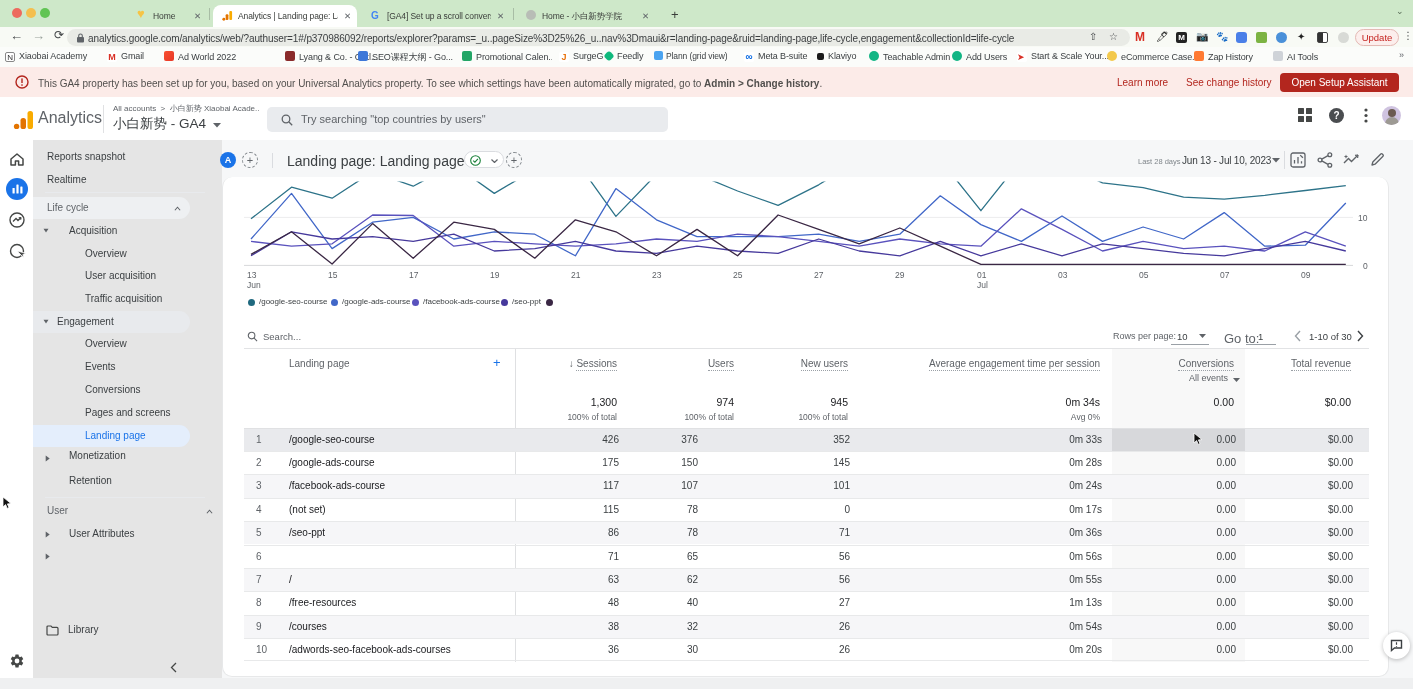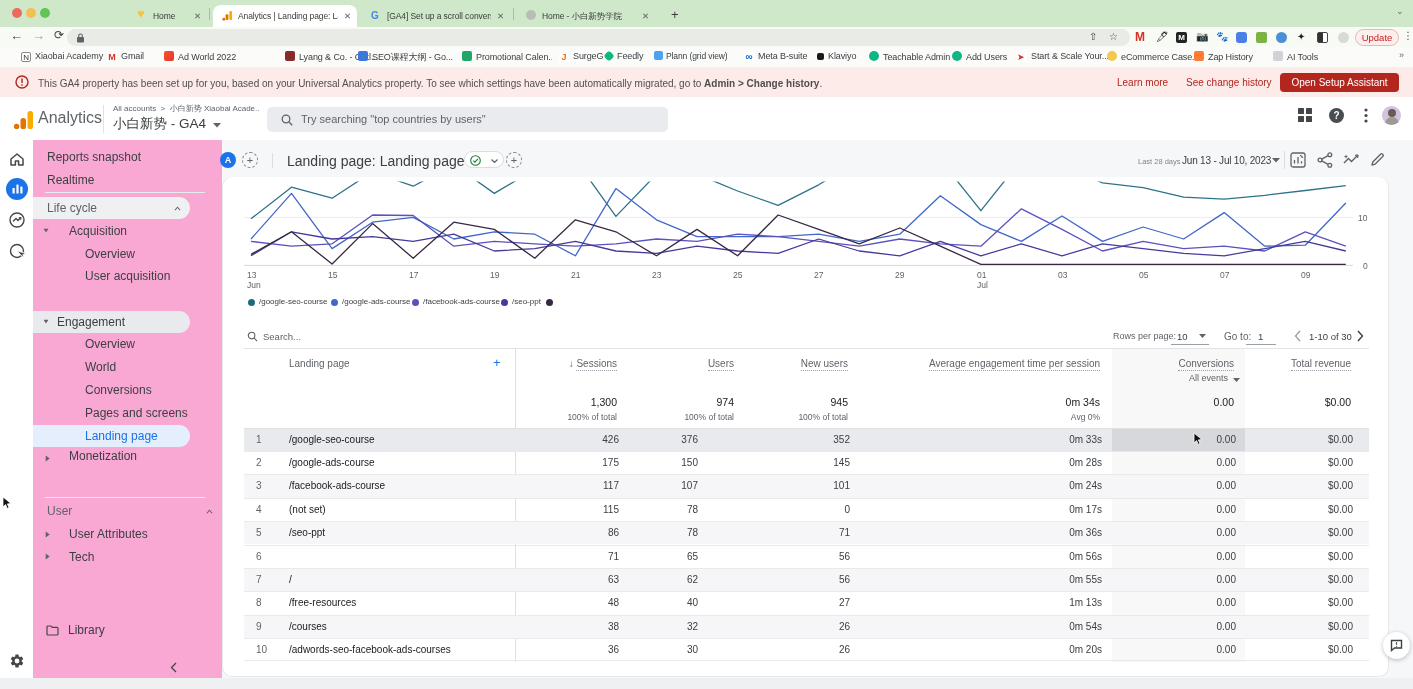--- a/index.html
+++ b/index.html
@@ -26,21 +26,21 @@
 #banner { position:absolute; left:0; top:67px; width:1413px; height:30px; background:#fcebe8; font-size:10px; color:#514f4d; }
 #setupbtn { position:absolute; left:1280px; top:73px; width:119px; height:19px; background:#b3261e; color:#fff; border-radius:4px; font-size:10px; text-align:center; line-height:19px; }
 .bannerlink { position:absolute; top:10px; color:#b3261e; font-size:10px; }
 
 
 #gahead { position:absolute; left:0; top:97px; width:1413px; height:43px; background:#fff; }
 #gasearch { position:absolute; left:267px; top:10px; width:401px; height:25px; background:#e9ebee; border-radius:5px; color:#5f6368; font-size:11px; line-height:25px; }
 
 
 #rail { position:absolute; left:0; top:140px; width:33px; height:538px; background:#fff; }
-#nav { position:absolute; left:33px; top:140px; width:189px; height:538px; background:#f9a8d4; font-size:12px; color:#3c4043; }
+#nav { position:absolute; left:33px; top:140px; width:189px; height:538px; background:#e5e5e5; font-size:10px; color:#3c4043; }
 .nitem { position:absolute; left:0; width:189px; height:22px; line-height:22px; }
 .npill { border-radius:0 14px 14px 0; }
 .ncaret { position:absolute; right:9px; top:8px; width:7px; height:7px; }
 
 
 #band { position:absolute; left:222px; top:140px; width:1191px; height:549px; background:#f6f7f8; }
 #card { position:absolute; left:222px; top:177px; width:1167px; height:500px; background:#fff; border:1px solid #e7e8e9; border-top:none; border-radius:10px; overflow:hidden; }
 
 
 .trow { position:absolute; left:21px; width:1125px; height:23.4px; font-size:10px; color:#3c4043; }
@@ -90,40 +90,41 @@
   </div>
   <div id="toolbar">
     <div class="navbtn" style="left:10px;">←</div>
     <div class="navbtn" style="left:32px;color:#9aa29c;">→</div>
     <div class="navbtn" style="left:54px;font-size:12px;">⟳</div>
     <div id="urlpill">
       <svg class="abs" style="left:9px;top:4px;" width="9" height="10" viewBox="0 0 9 10">
           <rect x="1" y="4" width="7" height="5.5" rx="1" fill="#5f6368"></rect>
           <path d="M2.7 4 V2.8 a1.8 1.8 0 0 1 3.6 0 V4" fill="none" stroke="#5f6368" stroke-width="1.1"></path>
         </svg>
+      <span class="abs" style="left:21px;top:4px;font-size:10px;color:#3b3e40;letter-spacing:-0.1px;white-space:nowrap;">analytics.google.com/analytics/web/?authuser=1#/p370986092/reports/explorer?params=_u..pageSize%3D25%26_u..nav%3Dmaui&amp;r=landing-page&amp;ruid=landing-page,life-cycle,engagement&amp;collectionId=life-cycle</span>
       <span class="abs" style="left:1022px;top:2px;font-size:10px;color:#45484a;">⇧</span>
       <span class="abs" style="left:1042px;top:2px;font-size:10px;color:#45484a;">☆</span>
     </div>
     <span class="abs" style="left:1135px;top:3px;font-size:12px;font-weight:bold;color:#d93025;">M</span>
     <span class="abs" style="left:1156px;top:4px;font-size:10px;">🖊</span>
     <span class="abs" style="left:1176px;top:4.5px;width:11px;height:11px;background:#222;border-radius:2px;color:#fff;font-size:8px;text-align:center;line-height:11px;font-weight:bold;">M</span>
     <span class="abs" style="left:1196px;top:4px;font-size:10px;color:#555;">📷</span>
     <span class="abs" style="left:1216px;top:4px;font-size:10px;color:#777;">🐾</span>
     <span class="abs" style="left:1236px;top:4.5px;width:11px;height:11px;background:#4a7fe8;border-radius:3px;"></span>
     <span class="abs" style="left:1256px;top:4.5px;width:11px;height:11px;background:#7cb342;border-radius:2px;"></span>
     <span class="abs" style="left:1276px;top:4.5px;width:11px;height:11px;background:#4a90d9;border-radius:50%;"></span>
     <span class="abs" style="left:1297px;top:4px;font-size:10px;color:#222;">✦</span>
     <span class="abs" style="left:1317px;top:4.5px;width:11px;height:11px;background:#fff;border:1px solid #444;border-radius:2px;"></span>
     <span class="abs" style="left:1318px;top:5.5px;width:5px;height:9px;background:#333;"></span>
     <span class="abs" style="left:1338px;top:4.5px;width:11px;height:11px;background:#d8dad6;border-radius:50%;"></span>
     <div class="abs" style="left:1355px;top:1.5px;width:44px;height:17px;border:1px solid #e4b9b4;background:#fceeec;border-radius:9px;color:#c5221f;font-size:9.5px;text-align:center;line-height:16px;">Update</div>
     <div class="abs" style="left:1403px;top:2.5px;font-size:10px;color:#45484a;">⋮</div>
   </div>
   <div id="bmbar">
-    <div class="bm" style="left:21px;"><i style="background:#fff;border:1px solid #888;color:#333;font-style:normal;font-size:8px;text-align:center;line-height:9px;">N</i>Xiaobai Academy</div>
+    <div class="bm" style="left:5px;"><i style="background:#fff;border:1px solid #888;color:#333;font-style:normal;font-size:8px;text-align:center;line-height:9px;">N</i>Xiaobai Academy</div>
     <div class="bm" style="left:107px;"><i style="background:#fff;font-style:normal;color:#d93025;font-weight:bold;font-size:9px;text-align:center;line-height:10px;">M</i>Gmail</div>
     <div class="bm" style="left:164px;"><i style="background:linear-gradient(135deg,#f85032,#e73827);"></i>Ad World 2022</div>
     <div class="bm" style="left:257px;margin-left:28px;"><i style="background:#8a2b2b;"></i>Lyang &amp; Co. - Outl...</div>
     <div class="bm" style="left:358px;"><i style="background:#3d77d8;"></i>SEO课程大纲 - Go...</div>
     <div class="bm" style="left:462px;width:90px;overflow:hidden;"><i style="background:#23a566;"></i>Promotional Calen...</div>
     <div class="bm" style="left:559px;width:44px;overflow:hidden;"><i style="background:#fff;font-style:normal;color:#e8710a;font-weight:bold;font-size:9px;text-align:center;line-height:10px;">J</i>SurgeGraph Premi...</div>
     <div class="bm" style="left:604px;"><i style="background:#0fb87c;border-radius:3px;transform:rotate(45deg);width:8px;height:8px;margin-left:1px;"></i>Feedly</div>
     <div class="bm" style="left:654px;font-size:8.5px;letter-spacing:-0.1px;"><i style="background:#4aa3f0;width:9px;height:9px;margin-right:3px;"></i>Plann (grid view)</div>
     <div class="bm" style="left:744px;"><i style="background:#fff;font-style:normal;color:#0668E1;font-weight:bold;font-size:10px;text-align:center;line-height:9px;">∞</i>Meta B-suite</div>
     <div class="bm" style="left:816px;"><i style="background:#1a1a1a;width:7px;height:7px;margin-left:1px;"></i>Klaviyo</div>
@@ -220,44 +221,45 @@
       <svg class="ncaret" viewBox="0 0 8 5">
           <path d="M1 4.5 L4 1 L7 4.5" fill="none" stroke="#5f6368" stroke-width="1.2"></path>
         </svg>
     </div>
     <div class="nitem" style="top:80px;padding-left:36px;">Acquisition</div>
     <svg class="abs" style="left:10px;top:88px;" width="6" height="5" viewBox="0 0 7 6">
         <path d="M0.5 1 L6.5 1 L3.5 5.5 Z" fill="#5f6368"></path>
       </svg>
     <div class="nitem" style="top:102.5px;padding-left:52px;">Overview</div>
     <div class="nitem" style="top:125px;padding-left:52px;">User acquisition</div>
+    <div class="nitem" style="top:147.5px;padding-left:52px;">Traffic acquisition</div>
     <div class="nitem npill" style="top:170.5px;width:157px;padding-left:24px;background:#e8eaed;">Engagement</div>
     <svg class="abs" style="left:10px;top:178.5px;" width="6" height="5" viewBox="0 0 7 6">
         <path d="M0.5 1 L6.5 1 L3.5 5.5 Z" fill="#5f6368"></path>
       </svg>
     <div class="nitem" style="top:193px;padding-left:52px;">Overview</div>
-    <div class="nitem" style="top:215.5px;padding-left:52px;">World</div>
+    <div class="nitem" style="top:215.5px;padding-left:52px;">Events</div>
     <div class="nitem" style="top:238.5px;padding-left:52px;">Conversions</div>
     <div class="nitem" style="top:261.5px;padding-left:52px;">Pages and screens</div>
     <div class="nitem npill" style="top:284.5px;width:157px;padding-left:52px;background:#e4eefc;color:#1a73e8;">Landing page</div>
     <div class="nitem" style="top:305px;padding-left:36px;">Monetization</div>
     <svg class="abs" style="left:12px;top:315px;" width="5" height="7" viewBox="0 0 5 7">
         <path d="M0.7 0.5 L0.7 6.5 L4.7 3.5 Z" fill="#5f6368"></path>
       </svg>
+    <div class="nitem" style="top:330px;padding-left:36px;">Retention</div>
     <div class="abs" style="left:12px;top:357px;width:160px;height:1px;background:#e8eaed;"></div>
     <div class="nitem" style="top:360px;padding-left:14px;color:#5f6368;">User
       <svg class="ncaret" viewBox="0 0 8 5">
           <path d="M1 4.5 L4 1 L7 4.5" fill="none" stroke="#5f6368" stroke-width="1.2"></path>
         </svg>
     </div>
     <div class="nitem" style="top:383px;padding-left:36px;">User Attributes</div>
     <svg class="abs" style="left:12px;top:390.5px;" width="5" height="7" viewBox="0 0 5 7">
         <path d="M0.7 0.5 L0.7 6.5 L4.7 3.5 Z" fill="#5f6368"></path>
       </svg>
-    <div class="nitem" style="top:405.5px;padding-left:36px;">Tech</div>
     <svg class="abs" style="left:12px;top:413px;" width="5" height="7" viewBox="0 0 5 7">
         <path d="M0.7 0.5 L0.7 6.5 L4.7 3.5 Z" fill="#5f6368"></path>
       </svg>
     <div class="nitem" style="top:479px;padding-left:35px;">Library</div>
     <svg class="abs" style="left:13px;top:484.5px;" width="13" height="11" viewBox="0 0 13 11">
         <path d="M1 2 Q1 1 2 1 L5 1 L6.3 2.4 L11 2.4 Q12 2.4 12 3.4 L12 9 Q12 10 11 10 L2 10 Q1 10 1 9 Z" fill="none" stroke="#454746" stroke-width="1.2"></path>
       </svg>
     <svg class="abs" style="left:137px;top:521.5px;" width="7" height="11" viewBox="0 0 7 11">
         <path d="M6 1 L1.5 5.5 L6 10" fill="none" stroke="#454746" stroke-width="1.3"></path>
       </svg>
@@ -358,21 +360,21 @@
           <circle cx="5" cy="5" r="3.6" fill="none" stroke="#5f6368" stroke-width="1.2"></circle>
           <line x1="7.8" y1="7.8" x2="11" y2="11" stroke="#5f6368" stroke-width="1.2"></line>
         </svg>
       <span class="abs" style="left:40px;top:6px;font-size:9.5px;color:#5f6368;">Search...</span>
       <span class="abs" style="left:890px;top:6.5px;font-size:9px;color:#5f6368;">Rows per page:</span>
       <span class="abs" style="left:954px;top:6px;font-size:9.5px;color:#3c4043;">10</span>
       <div class="abs" style="left:948px;top:19px;width:38px;height:1px;background:#9aa0a6;"></div>
       <svg class="abs" style="left:976px;top:9.5px;" width="7" height="4" viewBox="0 0 7 4">
           <path d="M0 0 L3.5 4 L7 0 Z" fill="#5f6368"></path>
         </svg>
-      <span class="abs" style="left:1001px;top:6.5px;font-size:10px;color:#5f6368;">Go to:</span>
+      <span class="abs" style="left:1001px;top:6.5px;font-size:13px;color:#5f6368;">Go to:</span>
       <span class="abs" style="left:1035px;top:6px;font-size:9.5px;color:#3c4043;">1</span>
       <div class="abs" style="left:1023px;top:19px;width:30px;height:1px;background:#9aa0a6;"></div>
       <svg class="abs" style="left:1071px;top:5px;" width="7" height="12" viewBox="0 0 7 12">
           <path d="M6 1 L1.5 6 L6 11" fill="none" stroke="#9aa0a6" stroke-width="1.4"></path>
         </svg>
       <span class="abs" style="left:1086px;top:6px;font-size:9.5px;color:#3c4043;">1-10 of 30</span>
       <svg class="abs" style="left:1134px;top:5px;" width="7" height="12" viewBox="0 0 7 12">
           <path d="M1 1 L5.5 6 L1 11" fill="none" stroke="#3c4043" stroke-width="1.4"></path>
         </svg>
     </div>

